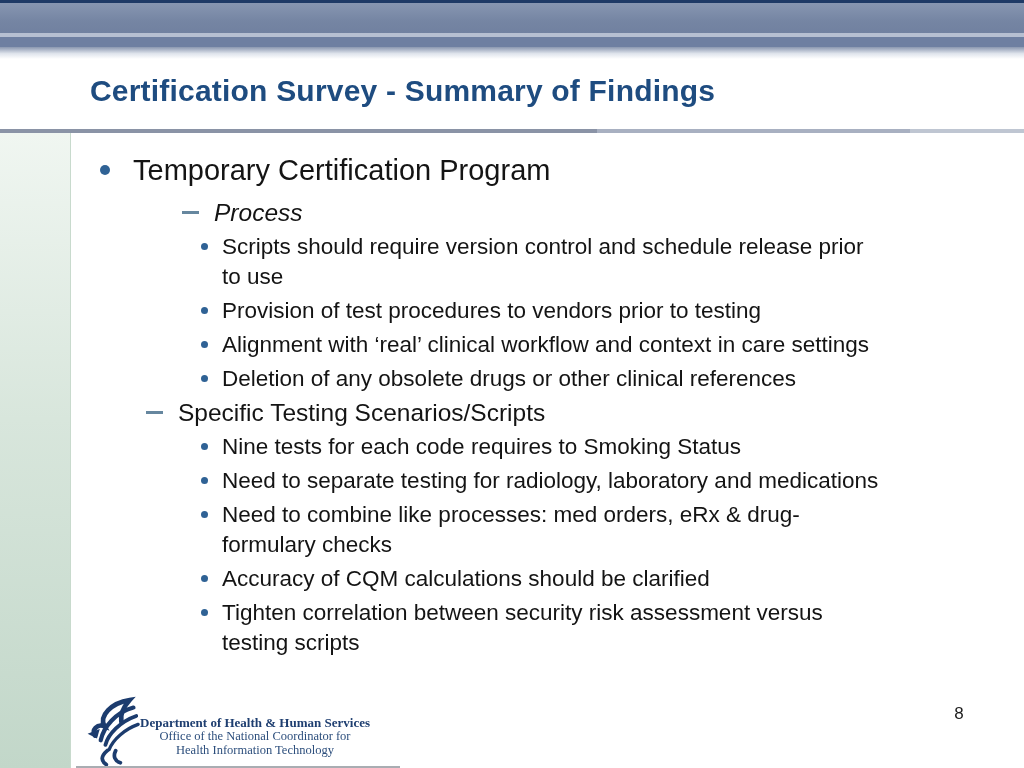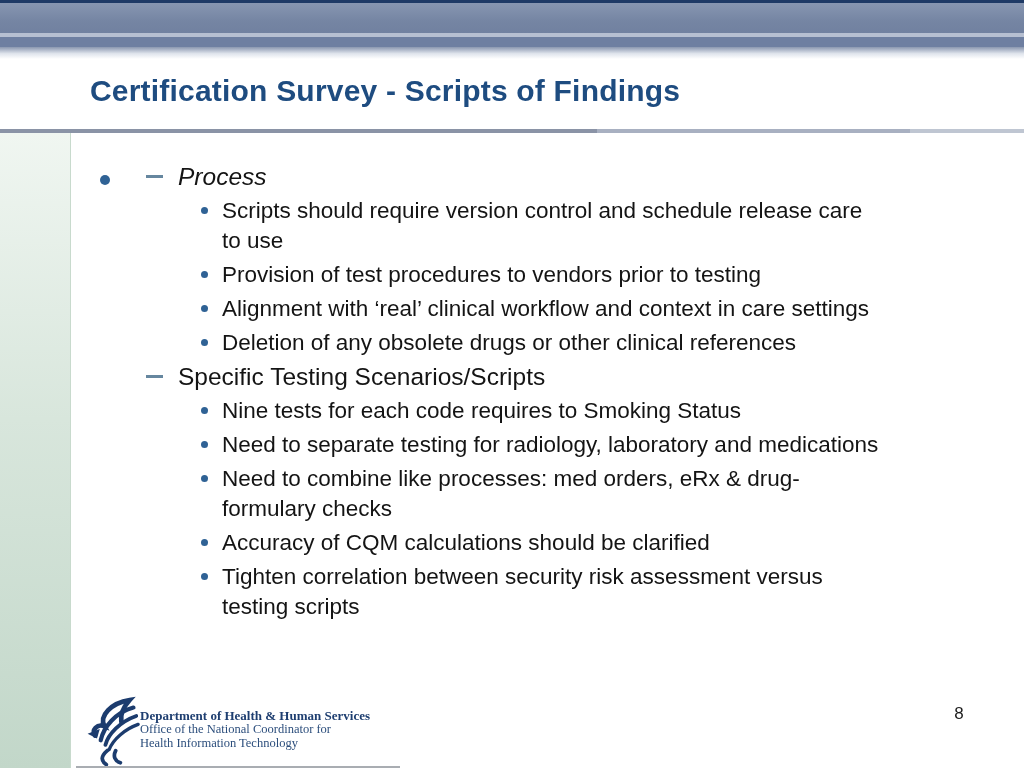--- a/index.html
+++ b/index.html
@@ -29,64 +29,65 @@
     border-right:1px solid #c8dacd;}
   
   .content{position:absolute;left:0;top:152px;width:1010px;color:#141414;}
   .content ul{list-style:none;margin:0;padding:0;}
   .li{position:relative;}
   .l1{font-size:29px;line-height:36px;padding-left:133px;}
   .l1 .dot{position:absolute;left:100px;top:13px;width:10px;height:10px;border-radius:50%;background:#2f6295;}
   .l2{font-size:24.5px;line-height:30px;padding-left:178px;}
   .l2 .dash{position:absolute;left:146px;top:13px;width:17px;height:3px;background:#66879f;}
   .l2.italic-label{font-style:italic;}
-  .l2a{margin-top:10px;}
+  .l2a{margin-top:10px;margin-left:36px;}
   .l2b{margin-top:4px;}
   .l3{font-size:22.5px;line-height:30px;padding-left:222px;margin-top:4px;max-width:980px;}
   .l3 .dot{position:absolute;left:201px;top:11px;width:7px;height:7px;border-radius:50%;background:#2f6295;}
   .pre{white-space:pre-line;display:block;max-width:758px;}
   
   .logo-box{position:absolute;left:76px;top:692px;width:324px;height:74px;background:#ffffff;
     border-bottom:2px solid #a9adb2;}
   .eagle{position:absolute;left:6px;top:2px;}
-  .org{position:absolute;left:64px;top:17px;font-family:"Liberation Serif", serif;color:#2c4e7c;}
+  .org{position:absolute;left:64px;top:24px;font-family:"Liberation Serif", serif;color:#2c4e7c;}
   .org .o1{font-weight:bold;font-size:13px;line-height:14px;color:#1e3e70;}
-  .org .o2,.org .o3{font-size:12.5px;line-height:13.5px;}
+  .org .o2,.org .o3{font-size:12.5px;line-height:13.5px;text-align:center;}
   .page-num{position:absolute;left:944px;top:704px;width:30px;text-align:center;
     font-size:17px;color:#1d1d1d;}
 </style>
 </head>
 <body>
 
 <div class="hdr-line1"></div>
 <div class="hdr-band1"></div>
 <div class="hdr-sep"></div>
 <div class="hdr-band2"></div>
 <div class="hdr-fade"></div>
 
-<div class="title">Certification Survey - Scripts of Findings</div>
+<div class="title">Certification Survey - Summary of Findings</div>
 <div class="rule-a"></div>
 <div class="rule-b"></div>
 <div class="rule-c"></div>
 
 <div class="strip"></div>
 
 <div class="content">
   <ul>
     <li class="li l1">
       <span class="dot"></span>
+      <span>Temporary Certification Program</span>
     </li>
 
     <li class="li l2 l2a italic-label">
       <span class="dash"></span>
       <span>Process</span>
     </li>
     <li class="li l3">
       <span class="dot"></span>
-      <span class="pre">Scripts should require version control and schedule release care
+      <span class="pre">Scripts should require version control and schedule release prior
 to use</span>
     </li>
     <li class="li l3">
       <span class="dot"></span>
       <span class="pre">Provision of test procedures to vendors prior to testing</span>
     </li>
     <li class="li l3">
       <span class="dot"></span>
       <span class="pre">Alignment with ‘real’ clinical workflow and context in care settings</span>
     </li>

